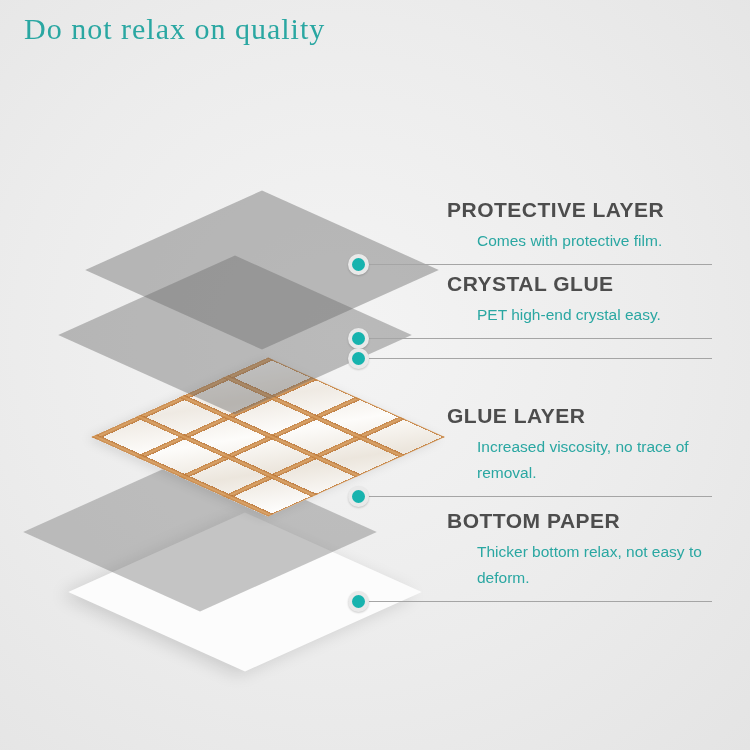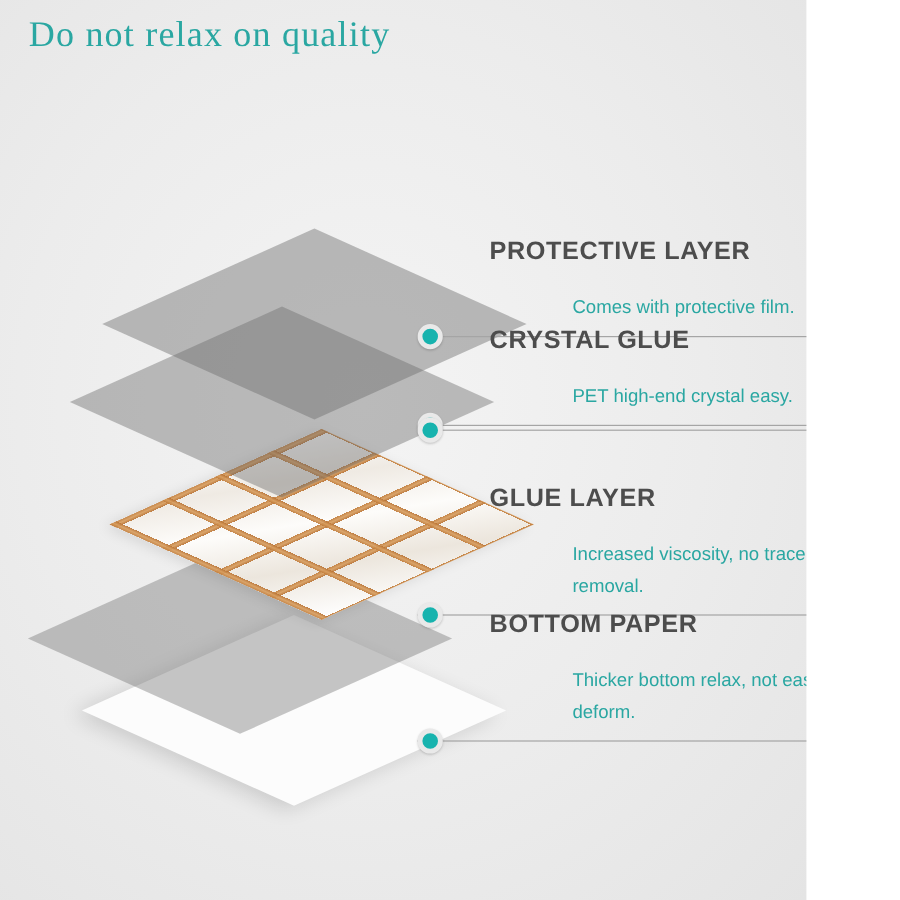--- a/index.html
+++ b/index.html
@@ -1,19 +1,19 @@
 <!DOCTYPE html>
 <html><head>
 <meta charset="utf-8">
 <style>
   html,body{margin:0;padding:0;}
   body{font-family:"Liberation Sans", sans-serif;}
   .canvas{
     position:relative;
-    width:672px;height:750px;
+    width:750px;height:750px;
     overflow:hidden;
     background:radial-gradient(ellipse at 45% 45%, #f4f4f4 0%, #ececec 55%, #e4e4e4 100%);
   }
   .page-title{
     position:absolute;
     top:12px;left:24px;
     font-family:"Liberation Serif", serif;
     font-size:30px;
     color:#2aa7a2;
     letter-spacing:1px;
@@ -38,29 +38,29 @@
   }
   .layer.glue{left:75px;top:407px;z-index:20;background:rgba(112,112,112,0.40);}
   .layer.bottom{left:120px;top:467px;z-index:10;background:#fcfcfc;box-shadow:0 10px 22px rgba(0,0,0,0.14);}
   
   .label{
     position:absolute;
     left:348px;width:364px;
     z-index:60;
   }
   .label .heading{
-    margin-left:60px;
+    margin-left:99px;
     font-size:21px;
     font-weight:bold;
     color:#4d4d4d;
     letter-spacing:0.5px;
   }
   .label .desc{
     margin-left:129px;
-    margin-top:22px;
+    margin-top:6px;
     font-size:15.5px;
     line-height:26px;
     color:#2aa7a2;
   }
   .label .rule{
     position:relative;
     margin-top:10px;
     border-top:1px solid #a5a5a5;
     height:0;
   }

